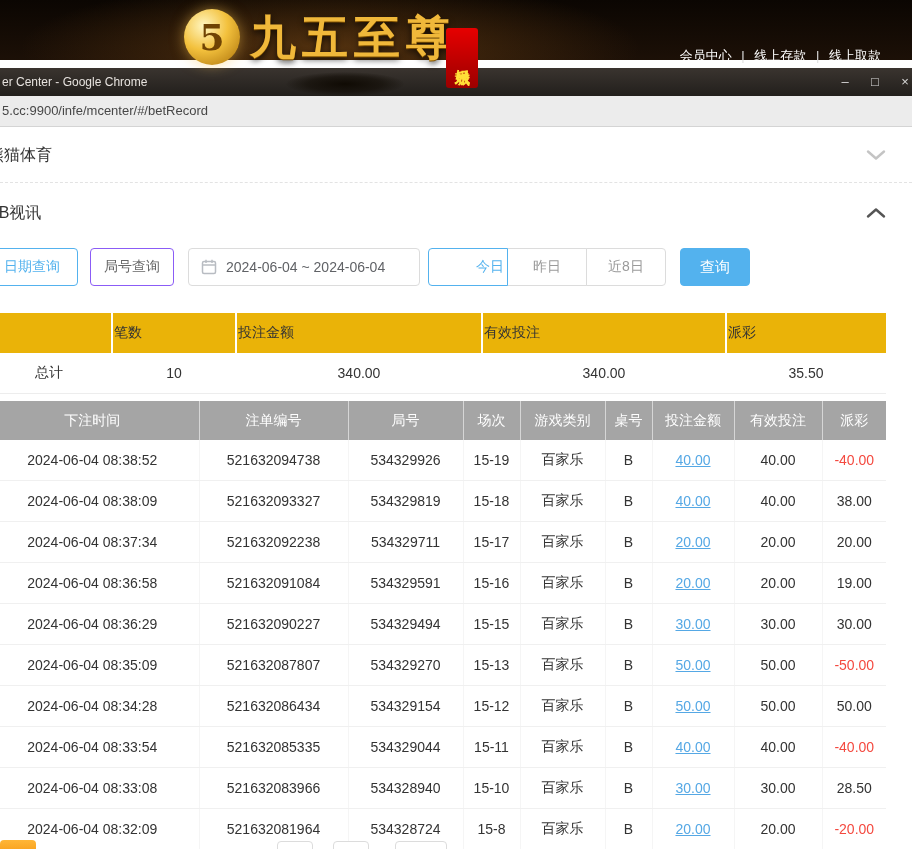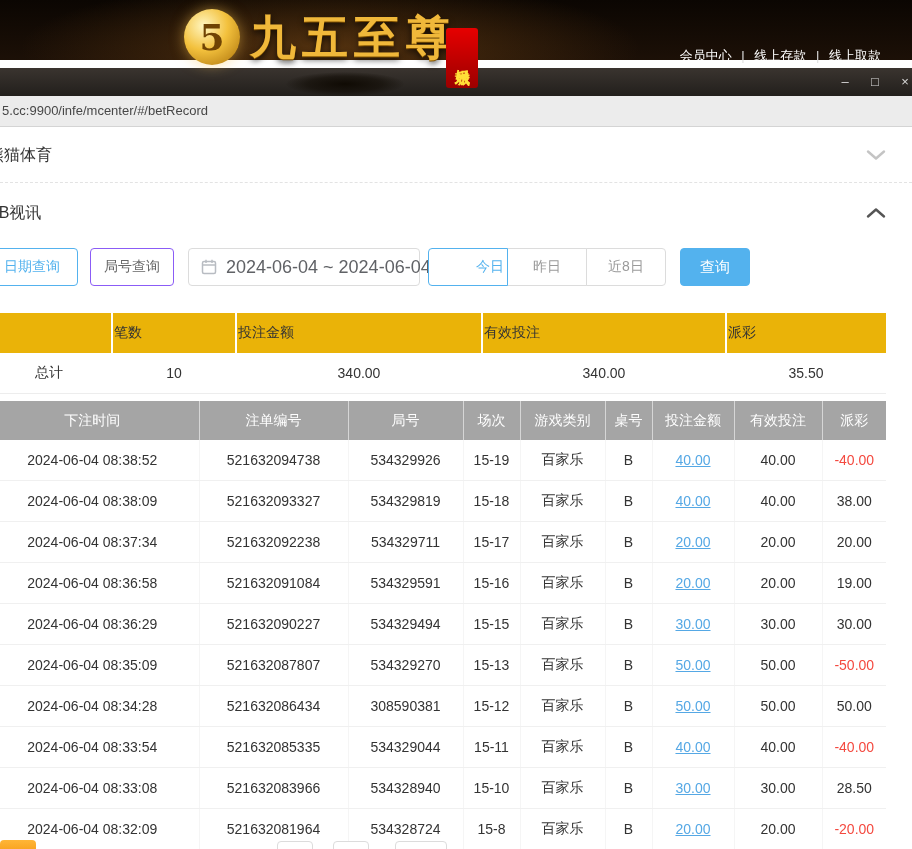--- a/index.html
+++ b/index.html
@@ -47,21 +47,21 @@
   .acc-caret{position:absolute;right:26px;top:50%;transform:translateY(-50%);line-height:0;}
 
   .filter-bar{position:absolute;left:0;top:120px;width:748px;height:40px;}
   .btn{position:absolute;top:1px;height:38px;border-radius:4px;font-size:14px;display:flex;align-items:center;
     justify-content:center;cursor:pointer;background:#fff;box-sizing:border-box;}
   #btn-date-query{left:-14px;width:92px;border:1px solid var(--accent-blue,#53b2ee);color:var(--accent-blue,#53b2ee);}
   #btn-round-query{left:90px;width:84px;border:1px solid #8b5cf6;color:#666;}
   .date-input{position:absolute;left:188px;top:1px;width:232px;height:38px;border:1px solid #dcdcdc;border-radius:4px;
     box-sizing:border-box;display:flex;align-items:center;cursor:text;background:#fff;}
   .date-input .cal{margin:0 9px 0 12px;display:flex;line-height:0;}
-  .date-input .val{font-size:18px;color:#606266;white-space:nowrap;}
+  .date-input .val{font-size:14px;color:#606266;white-space:nowrap;}
   .quick-group{position:absolute;left:428px;top:1px;height:38px;display:flex;}
   .qbtn{width:80px;height:38px;border:1px solid #dcdcdc;background:#fff;color:#9a9a9a;font-size:14px;
     display:flex;align-items:center;justify-content:center;cursor:pointer;box-sizing:border-box;margin-left:-1px;}
   .qbtn:first-child{border-radius:4px 0 0 4px;margin-left:0;}
   .qbtn:last-child{border-radius:0 4px 4px 0;}
   .qbtn.active{border-color:var(--accent-blue,#53b2ee);color:var(--accent-blue,#53b2ee);position:relative;z-index:1;padding-left:44px;}
   #btn-search{left:680px;width:70px;background:var(--accent-blue,#53b2ee);border:1px solid var(--accent-blue,#53b2ee);
     color:#fff;font-size:15px;text-align:right;}
 
   .summary-table{position:absolute;left:-14px;top:186px;width:900px;border-collapse:collapse;table-layout:fixed;
@@ -102,20 +102,21 @@
     </div>
   </div>
   <div class="logo-coin">
       <span>5</span>
     </div>
   <div class="logo-text">九五至尊</div>
   <div class="logo-badge">娱乐城</div>
   <div class="logo-shadow"></div>
 
   <div class="titlebar">
+    <span class="title">er Center - Google Chrome</span>
     <div class="win-controls">
       <span>–</span>
       <span>□</span>
       <span>×</span>
     </div>
   </div>
   <div class="addressbar">
     <span class="url">5.cc:9900/infe/mcenter/#/betRecord</span>
   </div>
 
@@ -277,21 +278,21 @@
             <td>15-13</td>
             <td>百家乐</td>
             <td>B</td>
             <td class="amt">50.00</td>
             <td>50.00</td>
             <td class="neg">-50.00</td>
           </tr>
           <tr>
             <td>2024-06-04 08:34:28</td>
             <td>521632086434</td>
-            <td>308590381</td>
+            <td>534329154</td>
             <td>15-12</td>
             <td>百家乐</td>
             <td>B</td>
             <td class="amt">50.00</td>
             <td>50.00</td>
             <td>50.00</td>
           </tr>
           <tr>
             <td>2024-06-04 08:33:54</td>
             <td>521632085335</td>

